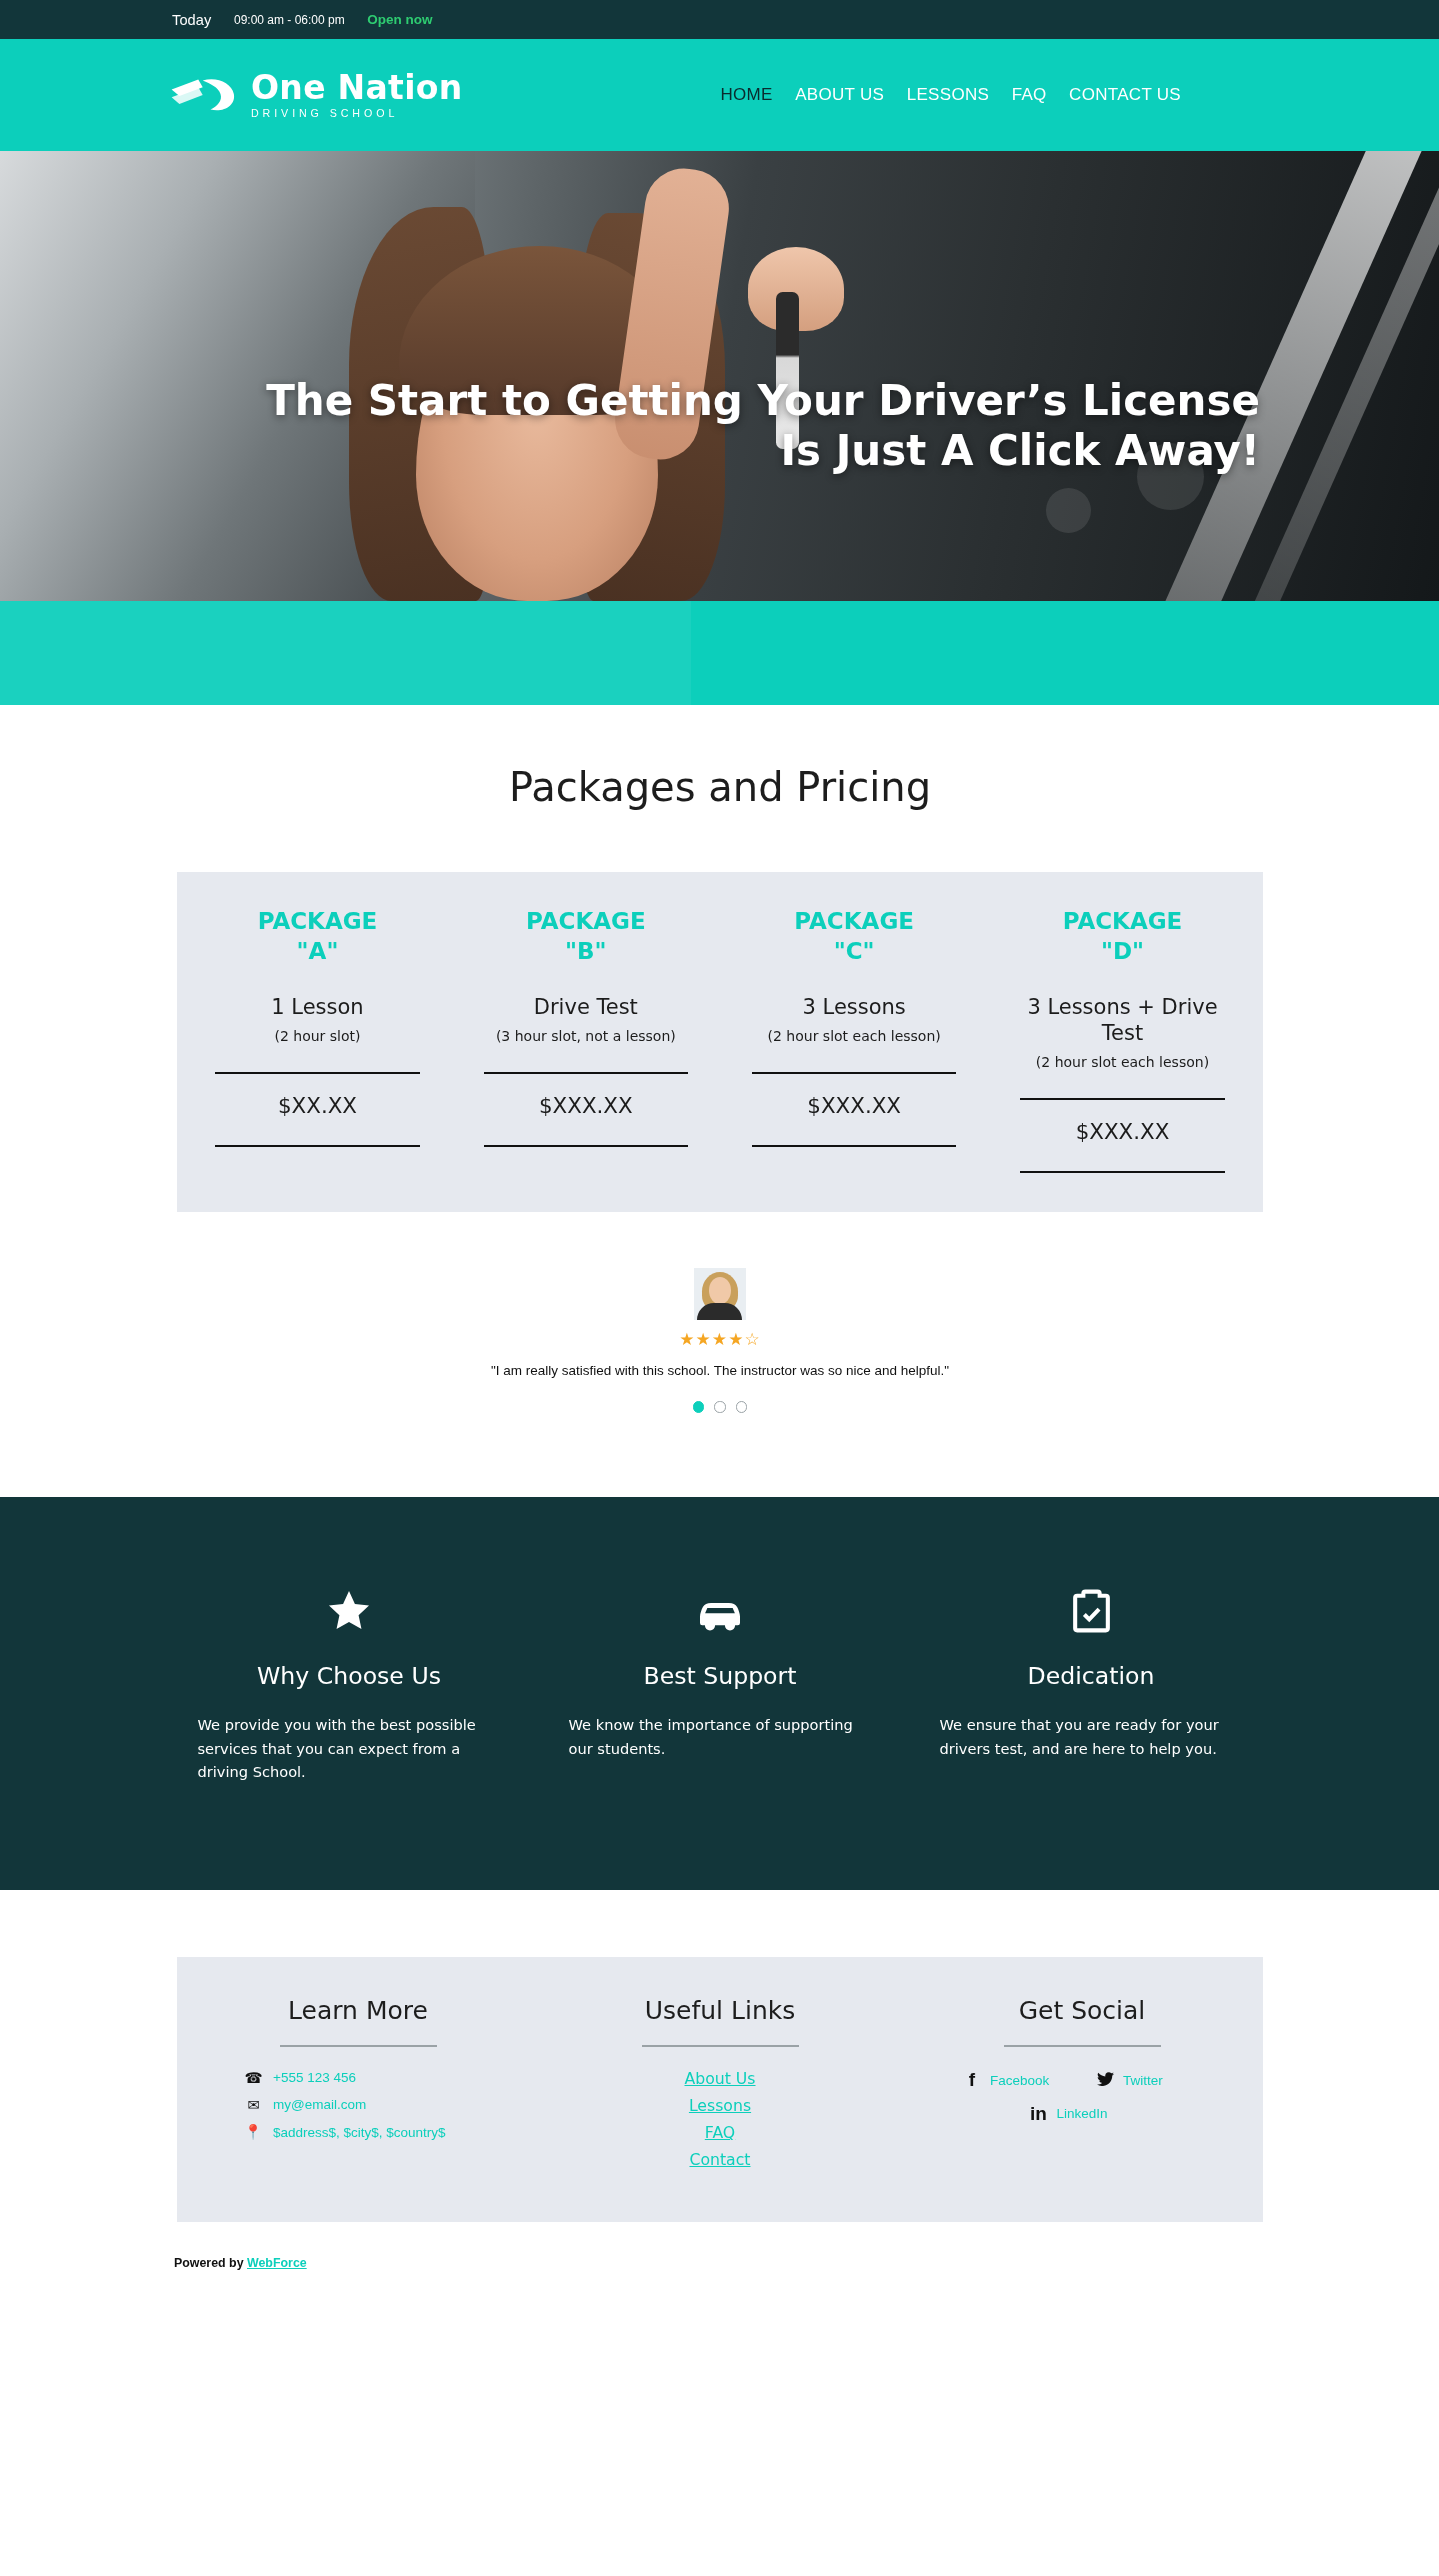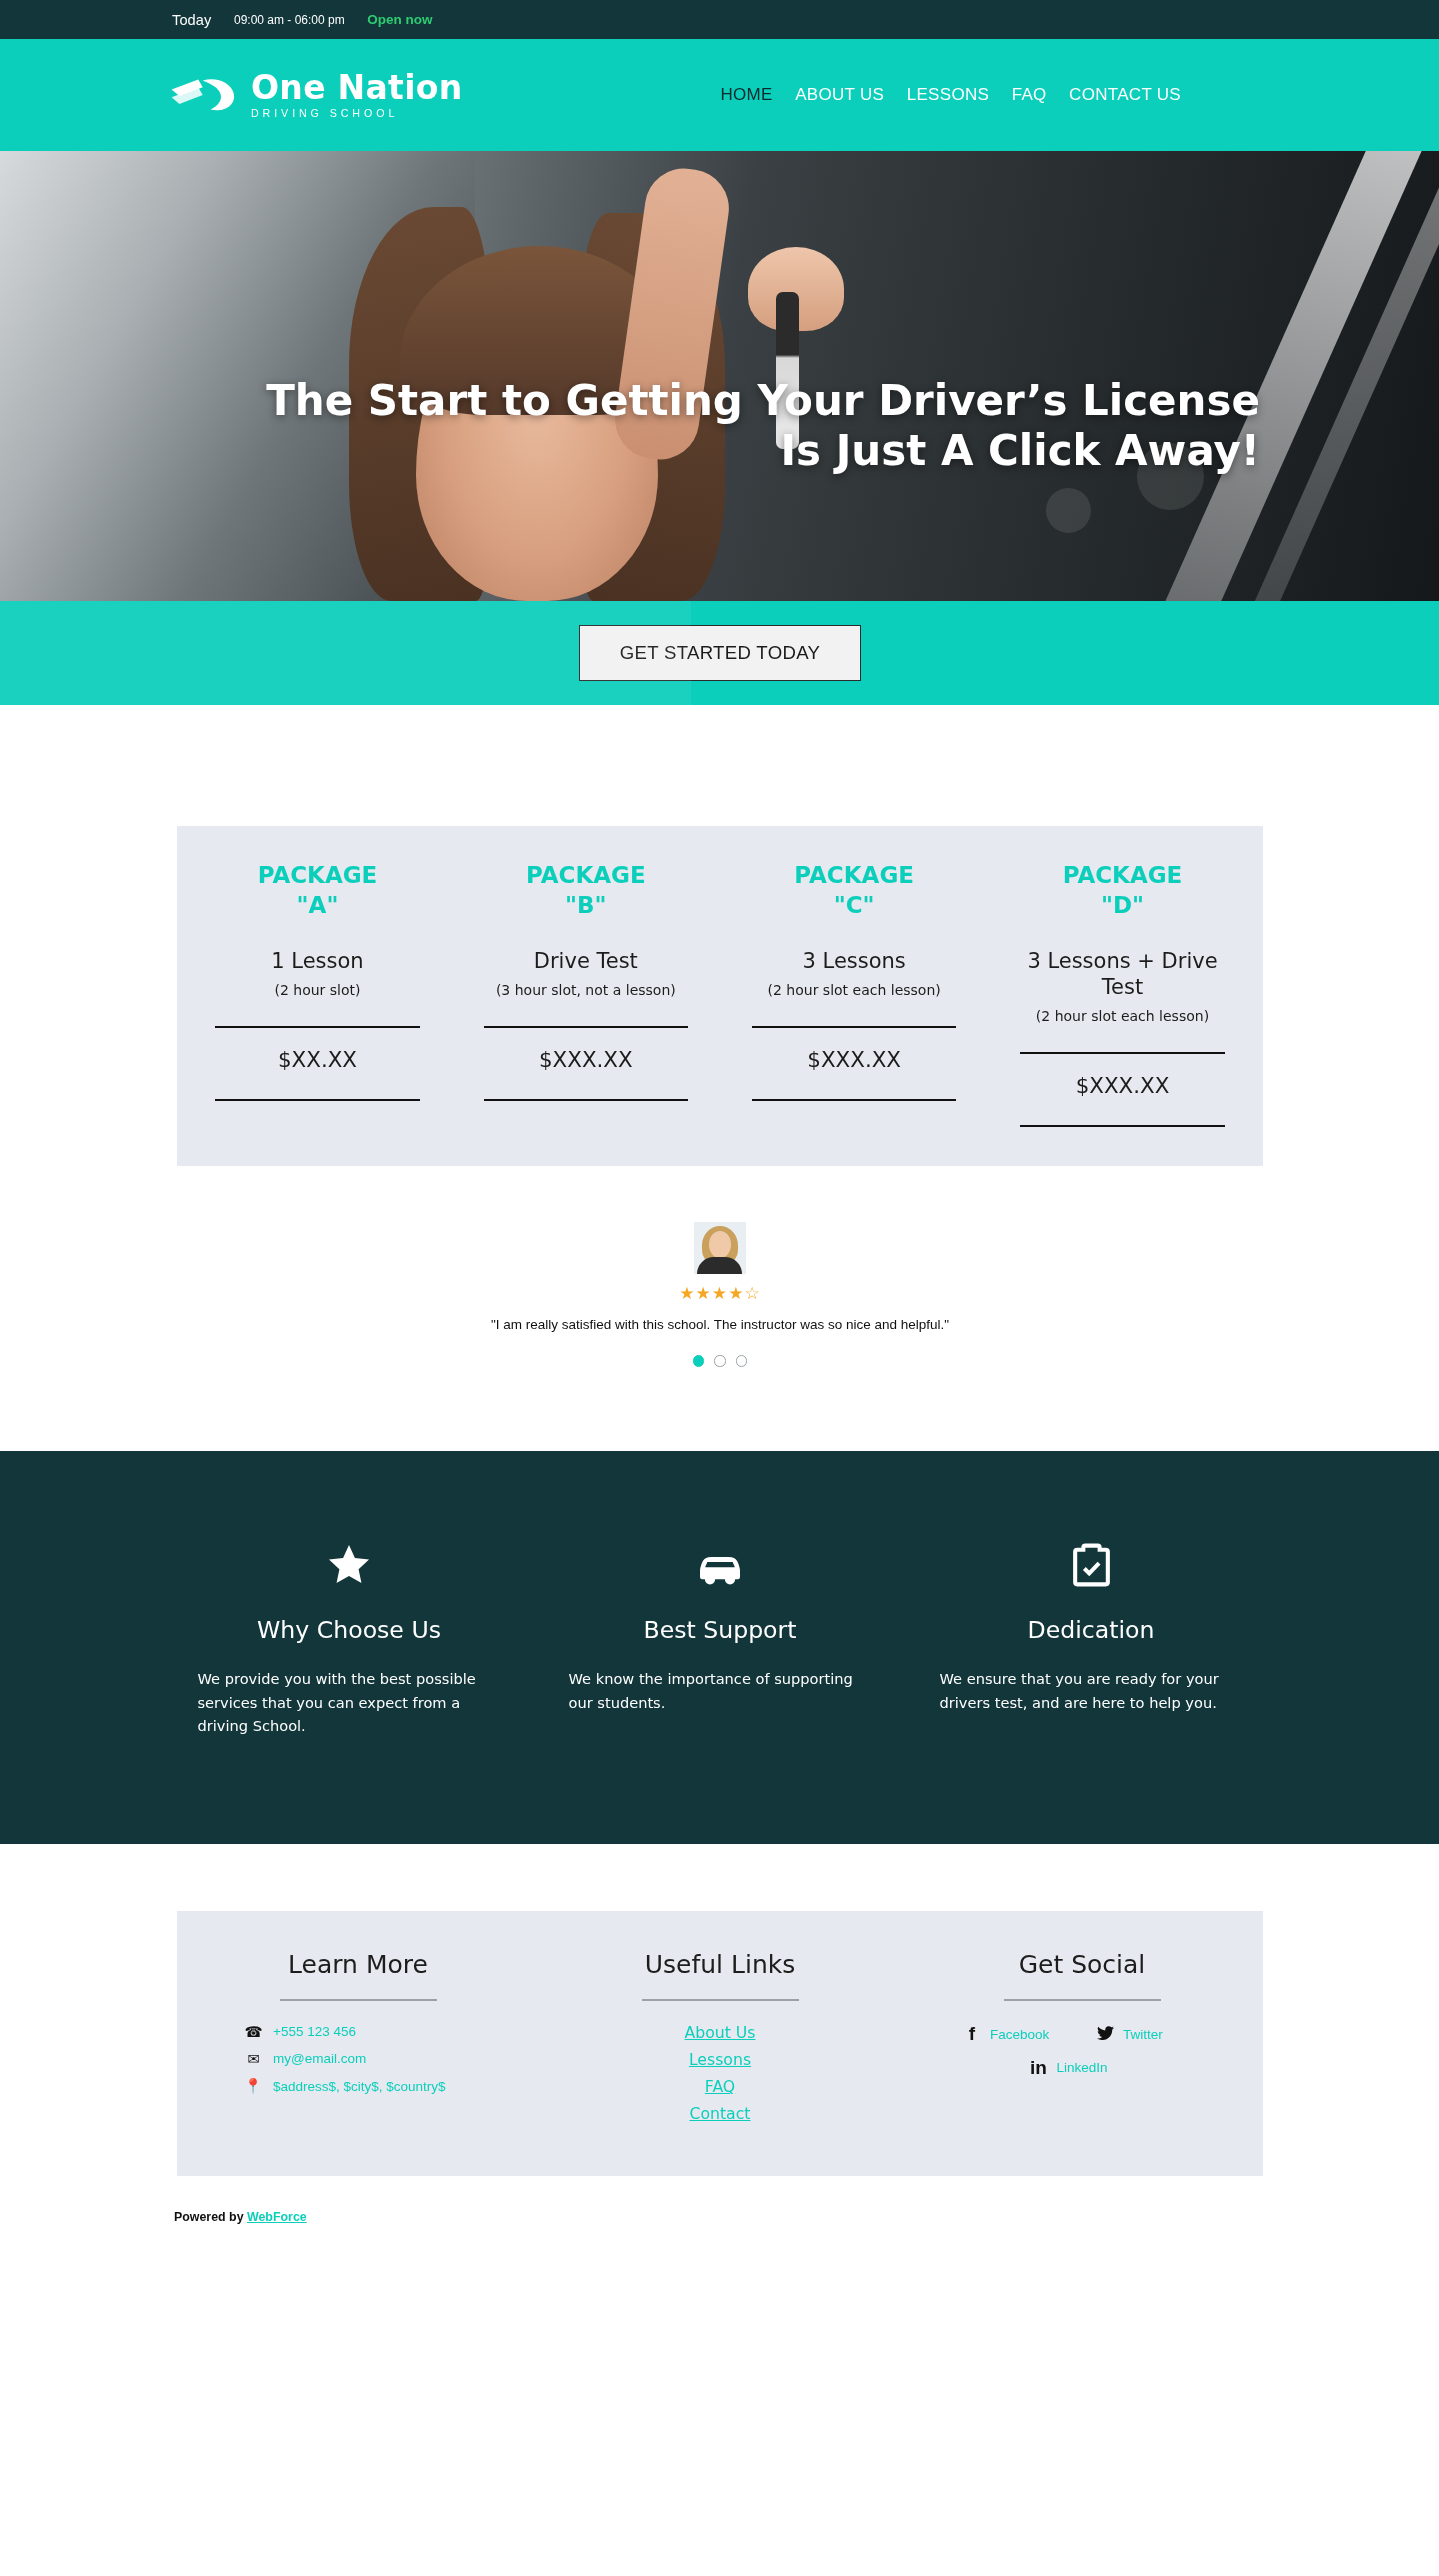--- a/index.html
+++ b/index.html
@@ -277,24 +277,24 @@
     <div class="hero-text">
       <h1>
         <span>The Start to Getting Your Driver’s License</span><br>
         <span>Is Just A Click Away!</span>
       </h1>
     </div>
   </div>
 
   <div class="cta-band">
     <div class="tint-left"></div>
-    <button class="cta-btn">GET STARTED TODAY</button>
   </div>
 
   <div class="packages">
+    <h2 class="section-title">Packages and Pricing</h2>
 
     <div class="pkg-board">
 
       <div class="pkg-col">
         <div class="pkg-title">
           <span>PACKAGE</span><br>
           <span>"A"</span>
         </div>
         <div class="pkg-desc">1 Lesson</div>
         <div class="pkg-note">(2 hour slot)</div>

